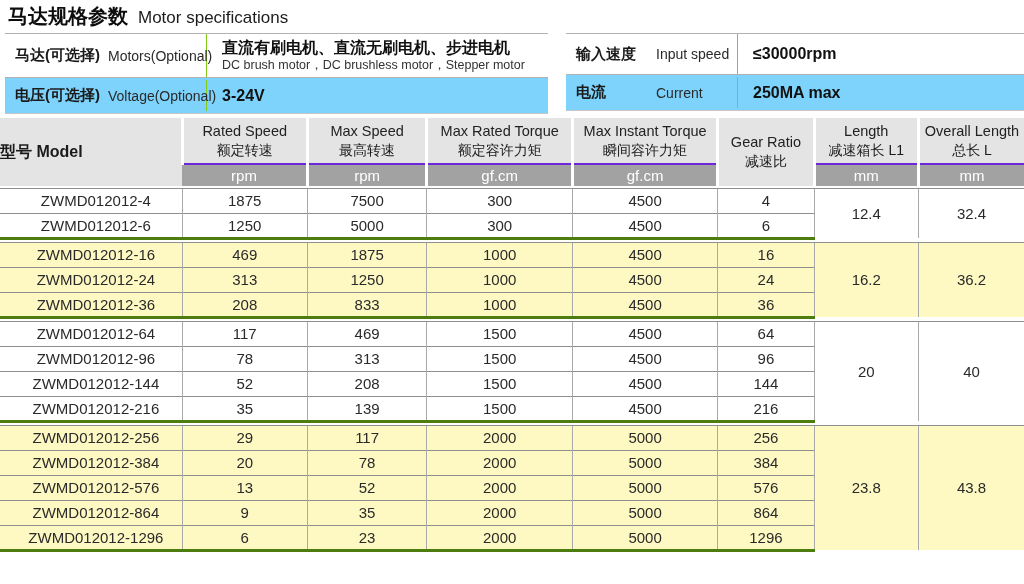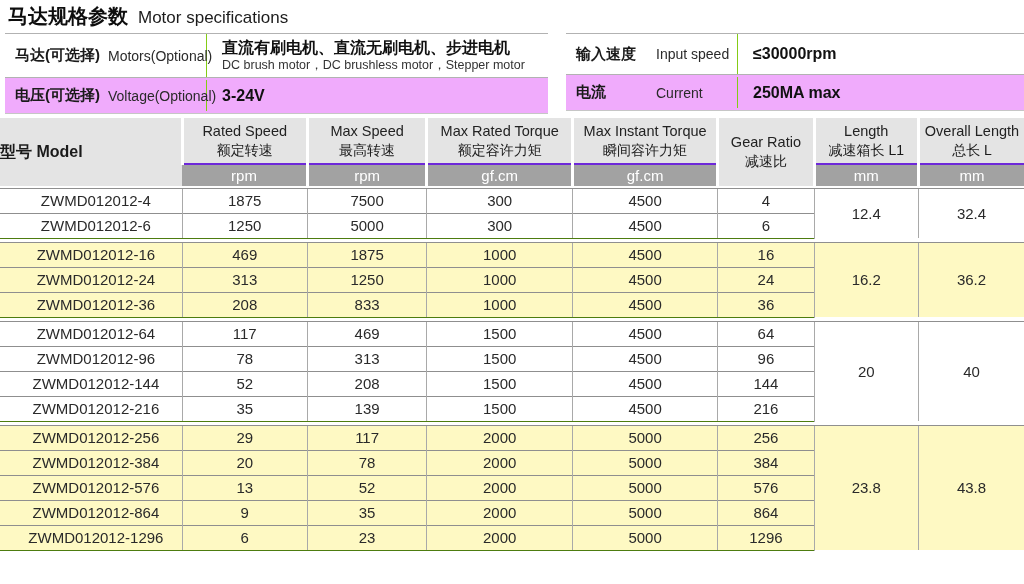--- a/index.html
+++ b/index.html
@@ -14,21 +14,21 @@
   .title-bar { position:absolute; left:8px; top:3px; display:flex; align-items:baseline; gap:10px; }
   .title-zh { font-size:20px; font-weight:bold; color:#0d0d0d; }
   .title-en { font-size:17px; color:#1c1c1c;text-align:right; }
 
   
   .mini-table { position:absolute; top:33px; border-top:1px solid #b2b2b2; border-bottom:1px solid #c6c6c6; }
   .mini-left  { left:5px;  width:543px; }
   .mini-right { left:566px; width:458px; }
   .mini-row { display:flex; align-items:stretch; }
   .mini-row + .mini-row { border-top:1px solid #b2b2b2; }
-  .mini-row.shaded { background:#f0abfc;align-items:center; }
+  .mini-row.shaded { background:#7dd3fc;align-items:center; }
   .mini-label {
     display:flex; align-items:center; gap:8px; padding:6px 6px 6px 10px;
     border-right:1px solid #84cc16; flex:0 0 auto;
   }
   .mini-left  .mini-label { width:202px; }
   .mini-right .mini-label { width:172px; }
   .mini-label .zh { font-size:15px; font-weight:bold; color:#1a1a1a; white-space:nowrap; }
   .mini-label .en { font-size:14px; color:#2a2a2a; white-space:nowrap; }
   .mini-right .mini-label .zh { width:72px; }
   .mini-value {
@@ -65,21 +65,21 @@
   }
 
   tbody td {
     height:25px; font-size:15px; color:#2a2a2a; text-align:center;
     border-top:1px solid #8f8f8f; border-left:1px solid #a9a9a9;
     background:#ffffff;
   }
   tbody td:first-child { border-left:none; }
   tbody td.model { text-align:center; padding-left:10px; }
   tbody tr.shade td { background:#fef9c3; }
-  tbody tr.group-end td { border-bottom:1px solid #4d7c0f; }
+  tbody tr.group-end td { border-bottom:3px solid #4d7c0f; }
   tbody tr.group-gap td {
     height:4px; background:#ffffff; border:none; line-height:0; font-size:0;
   }
   tbody td.merged { vertical-align:middle; font-size:15px; }
 </style>
 </head>
 <body>
 
 <div class="title-bar">
   <span class="title-zh">马达规格参数</span>

